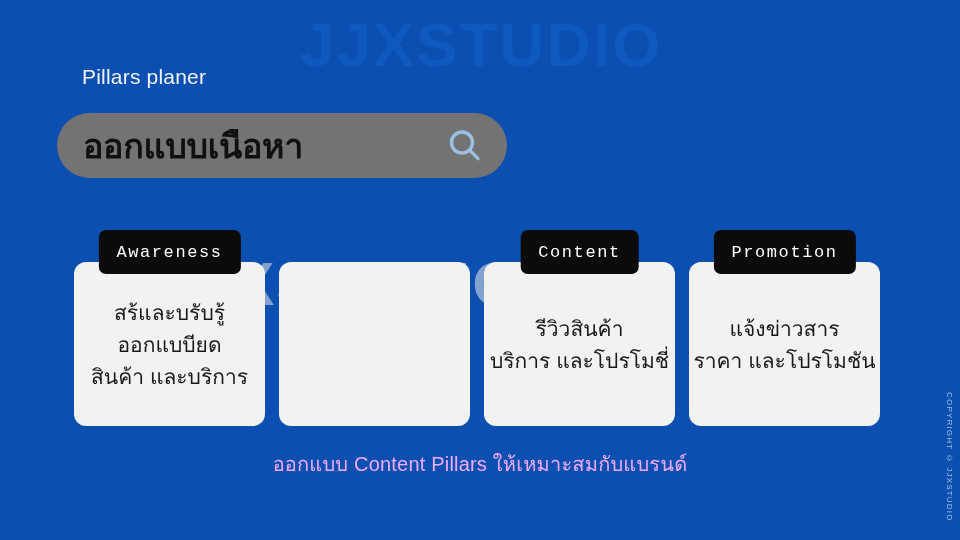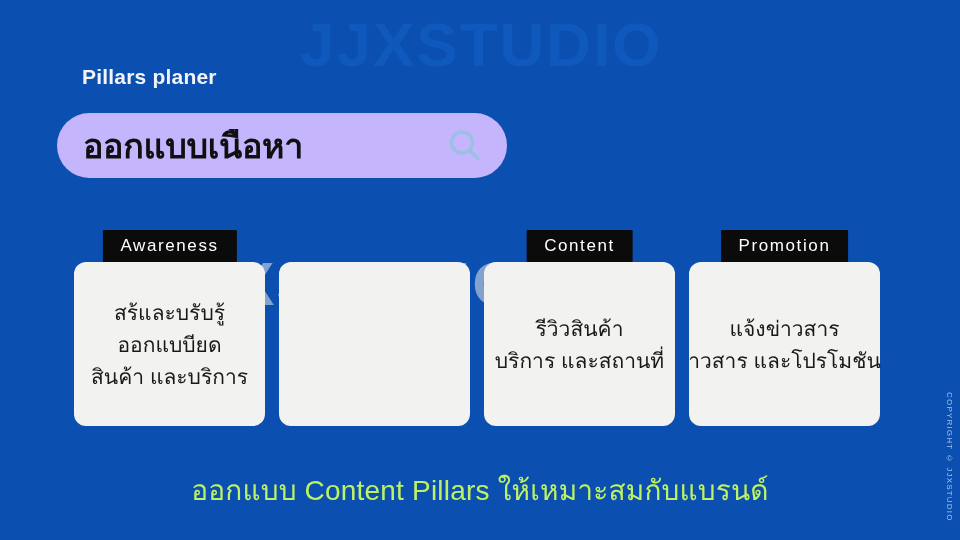--- a/index.html
+++ b/index.html
@@ -45,31 +45,30 @@
   }
 
   
   #page-title {
     position: absolute;
     left: 82px;
     top: 65px;
     font-size: 21px;
     color: #F2F4F7;
     letter-spacing: 0.2px;
-    font-weight: bold;
   }
 
   
   #search-bar {
     position: absolute;
     left: 57px;
     top: 113px;
     width: 450px;
     height: 65px;
-    background: #c4b5fd;
+    background: #737373;
     border-radius: 33px;
     display: flex;
     align-items: center;
     box-sizing: border-box;
     padding: 0 22px 0 26px;
   }
   #search-input-text {
     flex: 1;
     font-size: 34px;
     font-weight: 700;
@@ -99,30 +98,31 @@
   .pillar {
     position: relative;
     width: 191px;
     height: 196px;
   }
   .pillar-badge {
     position: absolute;
     left: 50%;
     transform: translateX(-50%);
     top: 0;
-    height: 32px;
+    height: 44px;
     background: #0B0B0B;
-    border-radius: 1px;
+    border-radius: 7px;
     display: flex;
     align-items: center;
     justify-content: center;
     padding: 0 18px;
     box-sizing: border-box;
     z-index: 3;
     white-space: nowrap;
+    font-family: Liberation Mono, monospace;
   }
   .pillar-badge-label {
     color: #FFFFFF;
     font-size: 17px;
     letter-spacing: 1.6px;
   }
   .pillar-card {
     position: absolute;
     left: 0;
     top: 32px;
@@ -146,24 +146,23 @@
     white-space: nowrap;
   }
 
   
   #caption {
     position: absolute;
     left: 0;
     right: 0;
     top: 448px;
     text-align: center;
-    font-size: 28px;
-    color: #bef264;
+    font-size: 20px;
+    color: #f0abfc;
     letter-spacing: 0.2px;
-    margin-top: 20px;
   }
 
   
   #copyright {
     position: absolute;
     right: 6px;
     bottom: 18px;
     font-size: 8px;
     letter-spacing: 1.2px;
     color: #9FC0E2;
@@ -207,31 +206,31 @@
       <div class="pillar-card">
       </div>
     </div>
 
     <div class="pillar">
       <div class="pillar-badge">
         <span class="pillar-badge-label">Content</span>
       </div>
       <div class="pillar-card">
         <div class="pillar-line">รีวิวสินค้า</div>
-        <div class="pillar-line">บริการ และสถานที่</div>
+        <div class="pillar-line">บริการ และโปรโมชี่</div>
       </div>
     </div>
 
     <div class="pillar">
       <div class="pillar-badge">
         <span class="pillar-badge-label">Promotion</span>
       </div>
       <div class="pillar-card">
         <div class="pillar-line">แจ้งข่าวสาร</div>
-        <div class="pillar-line">าวสาร และโปรโมชัน</div>
+        <div class="pillar-line">ราคา และโปรโมชัน</div>
       </div>
     </div>
 
   </div>
 
   <div id="caption">ออกแบบ Content Pillars ให้เหมาะสมกับแบรนด์</div>
 
   <div id="copyright">COPYRIGHT © JJXSTUDIO</div>
 
 </div>

